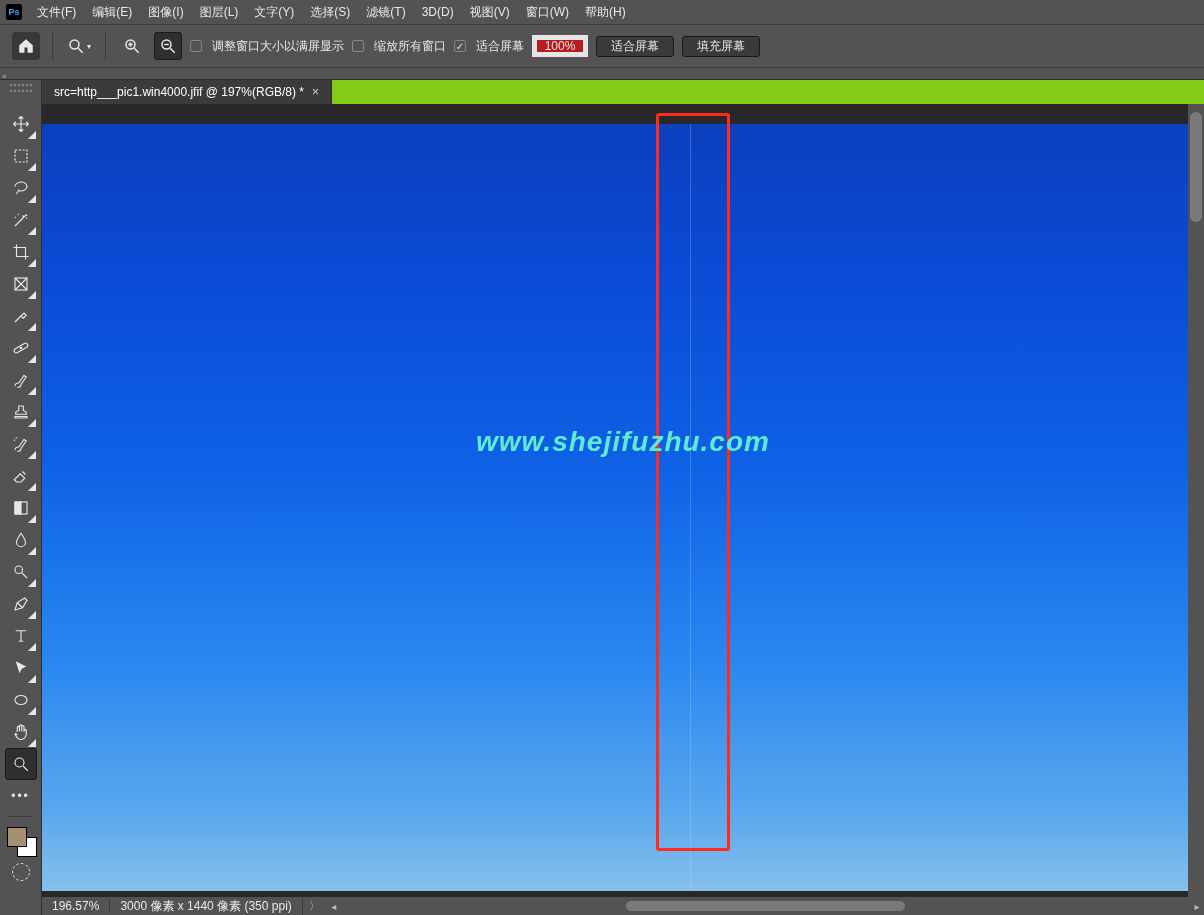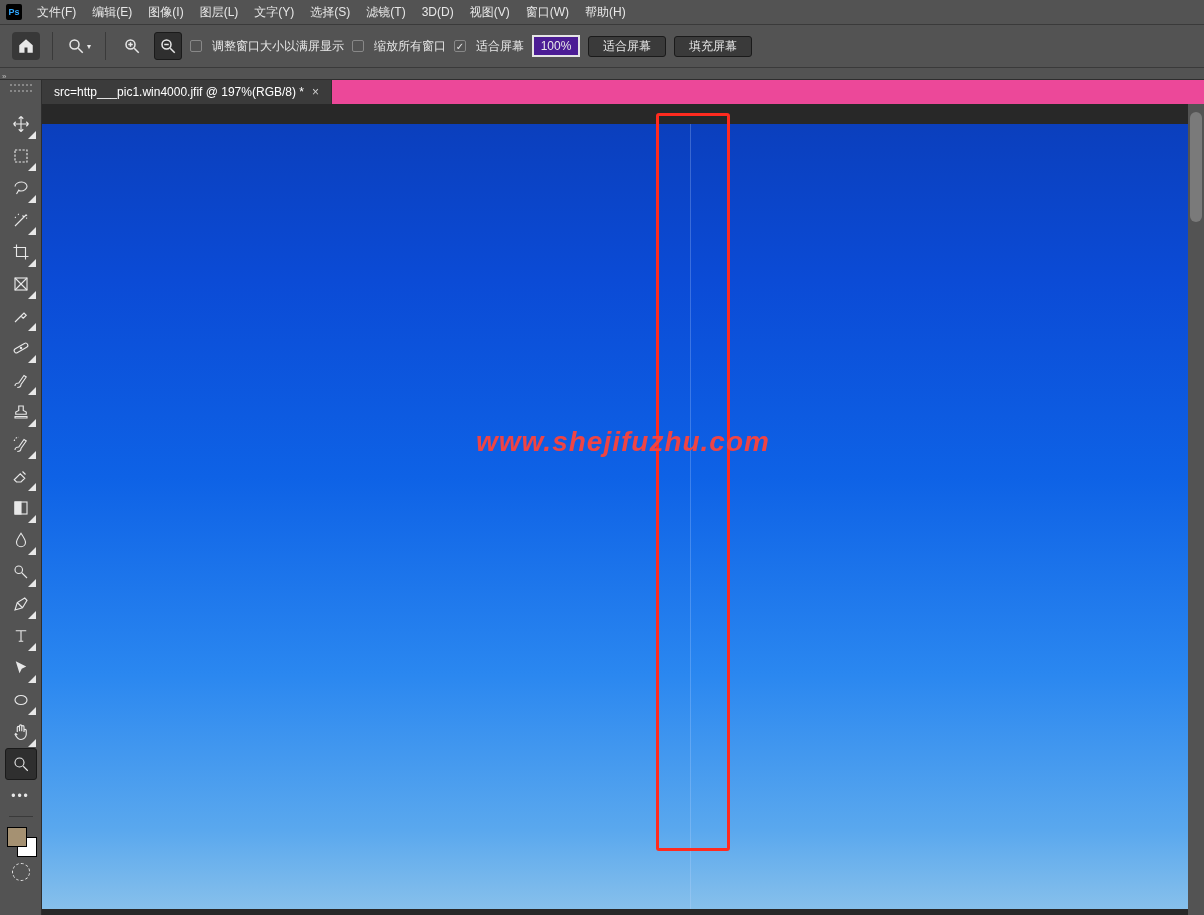--- a/index.html
+++ b/index.html
@@ -47,37 +47,37 @@
 }
 .divider-v { width:1px;height:28px;background:#3a3a3a;margin:0 4px; }
 .icon-svg { width:18px;height:18px; }
 .opt-icon-btn { width:28px;height:28px;display:flex;align-items:center;justify-content:center;border-radius:3px; }
 .opt-icon-btn.active { background:#2f2f2f; border:1px solid #1a1a1a; }
 .caret-sm { font-size:8px;color:#e8e8e8;margin-left:2px; }
 .checkbox { width:12px;height:12px;border:1px solid #888;border-radius:2px;display:inline-flex;align-items:center;justify-content:center; }
 .checkbox.checked::after { content:"✓"; font-size:10px;color:#e8e8e8; }
 .check-label { display:flex;align-items:center;gap:10px;color:#e8e8e8; }
 .zoom-input {
-  width:48px;height:22px;background:#4c1d95;border:2px solid #e5e5e5;
+  width:56px;height:22px;background:#b91c1c;border:5px solid #e5e5e5;
   display:flex;align-items:center;justify-content:center;color:#e8e8e8;
 }
 .pill-btn {
   padding:1px 14px;background:#3a3a3a;color:#e8e8e8;
   border:1px solid #1a1a1a;border-radius:3px;
 }
 
 
 .chevron-strip {
   height:12px;background:#535353;border-bottom:1px solid #2e2e2e;
 }
 .chev { font-size:8px;color:#bdbdbd;padding-left:2px; }
 
 
 .tabbar {
-  height:24px;background:#ec4899;display:flex;align-items:stretch;
+  height:24px;background:#84cc16;display:flex;align-items:stretch;
 }
 .tool-grip { width:42px;background:#535353;border-right:1px solid #2e2e2e; position:relative;}
 .tool-grip::before{
   content:"";position:absolute;top:4px;left:50%;transform:translateX(-50%);
   width:22px;height:4px;border-top:2px dotted #888;border-bottom:2px dotted #888;
 }
 .doc-tab {
   display:flex;align-items:center;padding:0 12px;gap:8px;
   background:#3b3b3b;color:#fff;
   border-right:1px solid #2e2e2e;
@@ -113,21 +113,21 @@
   background: linear-gradient(to bottom, #0b3fbd 0%, #0b4bd6 20%, #0e62e6 45%, #2a87f0 70%, #5aa8ee 90%, #87c0eb 100%);
 }
 .canvas-guide {
   position:absolute;top:20px;bottom:6px;width:1px;background:rgba(200,220,255,0.25);
 }
 .red-box {
   position:absolute;border:3px solid #ff2b1f;border-radius:3px;
 }
 .watermark {
   position:absolute;left:50%;transform:translateX(-50%);
-  color:#ef4444;font-weight:bold;font-size:28px;font-style:italic;
+  color:#5eead4;font-weight:bold;font-size:28px;font-style:italic;
   letter-spacing:1px;font-family:Verdana,Arial,sans-serif;
 }
 .vscroll { position:absolute;right:0;top:0;bottom:0;width:16px;background:#535353; }
 .vscroll-thumb { position:absolute;left:2px;right:2px;background:#7a7a7a;border-radius:6px; }
 .hscroll-row { height:18px;background:#535353;display:flex;align-items:center; }
 .status-seg { padding:0 10px;border-right:1px solid #3a3a3a;color:#e8e8e8; }
 .status-caret { padding:0 6px;color:#bdbdbd; }
 .hscroll-track { flex:1;height:14px;background:#535353;position:relative; margin:0 14px; }
 .hscroll-thumb { position:absolute;top:2px;height:10px;background:#7a7a7a;border-radius:5px; }
 .scroll-arrow { width:14px;text-align:center;color:#bdbdbd;font-size:10px; }
@@ -371,16 +371,26 @@
         <div class="canvas-image"></div>
         <div class="canvas-guide" id="guide" style="left: 648px;"></div>
         <div class="red-box" id="redbox" style="left: 614px; top: 9px; width: 74px; height: 738px;"></div>
         <div class="watermark" id="wm" style="top: 322px;">www.shejifuzhu.com</div>
 
         <div class="vscroll">
           <div class="vscroll-thumb" style="top:8px;height:110px;"></div>
         </div>
       </div>
 
+      <div class="hscroll-row">
+        <div class="status-seg">196.57%</div>
+        <div class="status-seg">3000 像素 x 1440 像素 (350 ppi)</div>
+        <div class="status-caret">〉</div>
+        <div class="scroll-arrow">◂</div>
+        <div class="hscroll-track">
+          <div class="hscroll-thumb" style="left:33%;width:34%;"></div>
+        </div>
+        <div class="scroll-arrow">▸</div>
+      </div>
     </div>
 
   </div>
 </div>
 
 </body></html>

